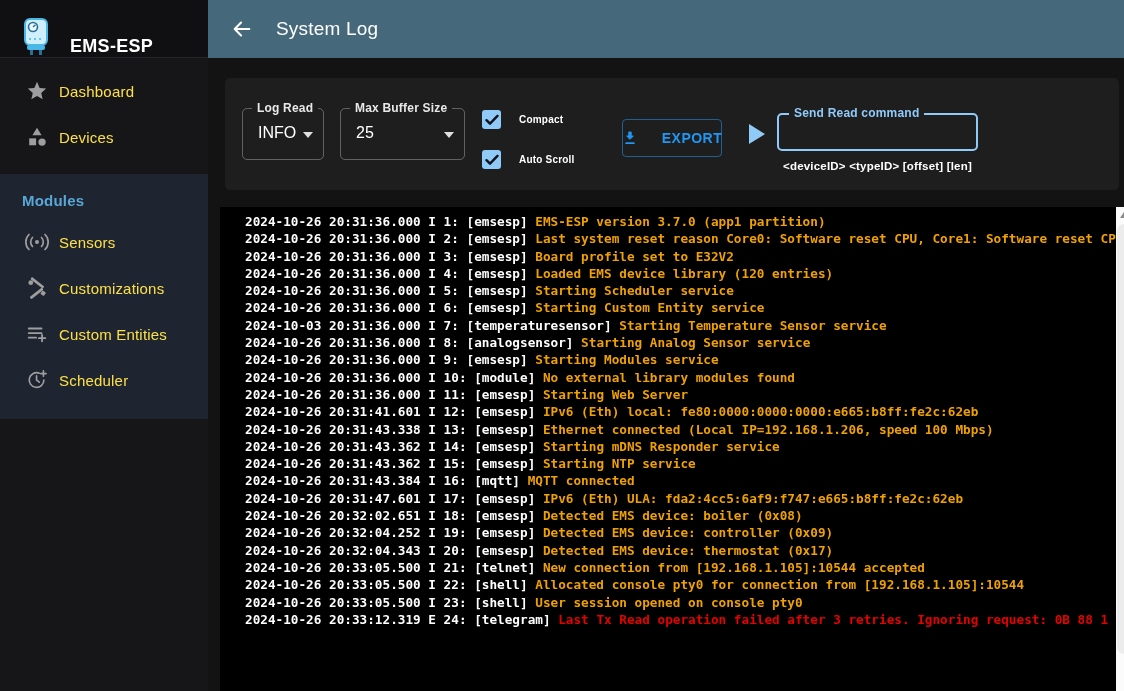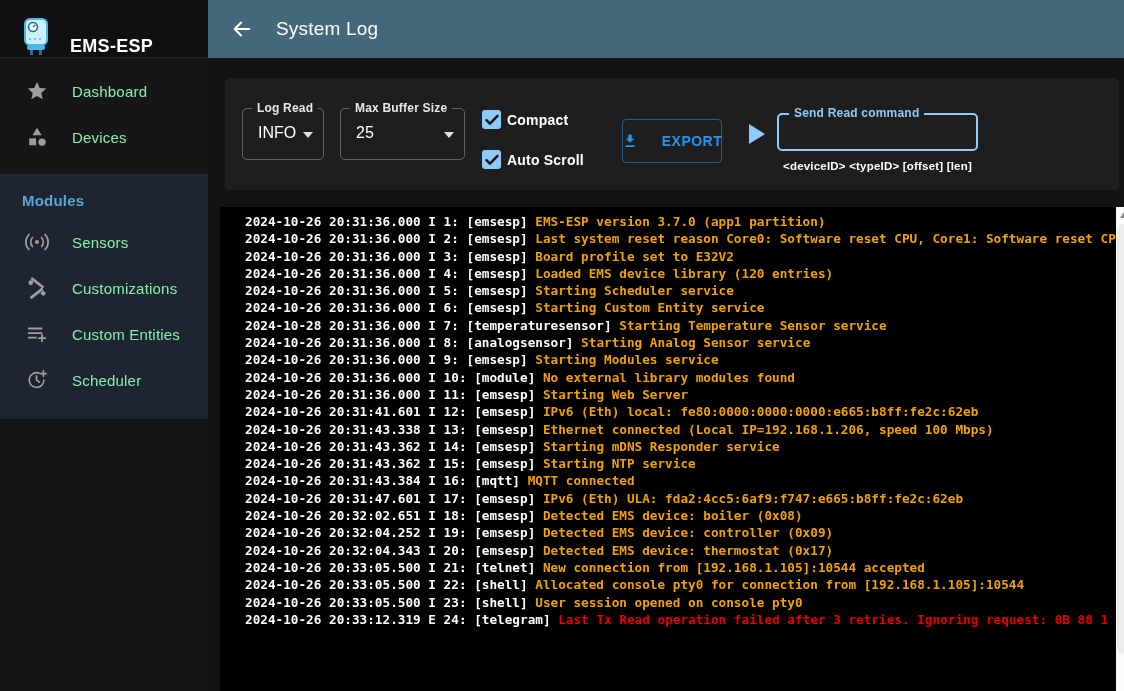--- a/index.html
+++ b/index.html
@@ -17,21 +17,21 @@
   body{position:relative;}
 
   
   .sidebar{position:absolute;left:0;top:0;width:208px;height:691px;background:#161618;z-index:3;}
   .logo-row{height:58px;display:flex;align-items:flex-end;padding-left:18px;background:#101012;
     border-bottom:1px solid #26262a;}
   .logo-row .app-title{color:#fff;font-size:18px;font-weight:bold;margin-left:16px;letter-spacing:.3px;}
   .nav{padding-top:10px;}
   .nav-item{height:46px;display:flex;align-items:center;padding-left:24px;cursor:pointer;}
   .nav-item .ic{width:26px;height:24px;display:flex;align-items:center;justify-content:center;color:#9e9e9e;}
-  .nav-item .lbl{color:#86efac;font-size:15px;font-weight:500;margin-left:22px;letter-spacing:.2px;}
+  .nav-item .lbl{color:#fde047;font-size:15px;font-weight:500;margin-left:9px;letter-spacing:.2px;}
   .modules{margin-top:14px;background:#1e2430;padding:10px 0 16px 0;}
   .modules-header{color:var(--modules-header);font-size:15px;font-weight:bold;
     padding:8px 0 10px 22px;letter-spacing:.2px;}
 
   
   .appbar{position:absolute;left:208px;top:0;width:916px;height:58px;background:var(--header-bg);
     display:flex;align-items:center;z-index:2;text-align:center;}
   .back-btn{width:40px;height:40px;margin-left:14px;display:flex;align-items:center;justify-content:center;
     color:#fff;cursor:pointer;border-radius:50%;}
   .appbar-title{color:#fff;font-size:19px;font-weight:500;margin-left:14px;letter-spacing:.2px;}
@@ -45,23 +45,23 @@
   .sel .sel-value{position:absolute;left:15px;top:15px;color:#ffffff;font-size:16px;font-weight:500;}
   .sel .caret{position:absolute;right:10px;top:23px;width:0;height:0;
     border-left:5px solid transparent;border-right:5px solid transparent;border-top:6px solid #e0e0e0;}
   .sel-loglevel{left:17px;width:82px;}
   .sel-buffer{left:115px;width:125px;}
 
   .chk-row{position:absolute;left:257px;display:flex;align-items:center;cursor:pointer;}
   .chk-row.r1{top:32px;} .chk-row.r2{top:72px;}
   .chk-box{width:19px;height:19px;background:var(--light-blue);border-radius:3px;
     display:flex;align-items:center;justify-content:center;}
-  .chk-lbl{color:#fff;font-size:14px;font-weight:bold;margin-left:6px;letter-spacing:.2px;}
-
-  .export-btn{position:absolute;left:397px;top:41px;width:100px;height:44px;background:transparent;
+  .chk-lbl{color:#fff;font-size:10px;font-weight:bold;margin-left:18px;letter-spacing:.2px;}
+
+  .export-btn{position:absolute;left:397px;top:41px;width:100px;height:38px;background:transparent;
     border:1px solid rgba(33,150,243,.55);border-radius:4px;color:var(--accent-blue);
     display:flex;align-items:center;justify-content:center;gap:24px;cursor:pointer;
     font-size:14px;font-weight:bold;letter-spacing:.5px;font-family:"Liberation Sans",sans-serif;}
 
   .play-ic{position:absolute;left:524px;top:46px;width:0;height:0;cursor:pointer;
     border-top:10px solid transparent;border-bottom:10px solid transparent;border-left:16px solid var(--light-blue);}
 
   .send-read{position:absolute;left:552px;top:35px;width:201px;height:38px;
     border:2px solid var(--light-blue);border-radius:5px;}
   .send-read .sr-label{position:absolute;top:-9px;left:10px;background:#1e1e1e;padding:0 5px;
@@ -255,21 +255,21 @@
   <div class="log-line"><span class="pfx">2024-10-26 20:31:36.000 I 2: [emsesp] </span><span class="msg msg-info">Last system reset reason Core0: Software reset CPU, Core1: Software reset CPU</span></div>
 
   <div class="log-line"><span class="pfx">2024-10-26 20:31:36.000 I 3: [emsesp] </span><span class="msg msg-info">Board profile set to E32V2</span></div>
 
   <div class="log-line"><span class="pfx">2024-10-26 20:31:36.000 I 4: [emsesp] </span><span class="msg msg-info">Loaded EMS device library (120 entries)</span></div>
 
   <div class="log-line"><span class="pfx">2024-10-26 20:31:36.000 I 5: [emsesp] </span><span class="msg msg-info">Starting Scheduler service</span></div>
 
   <div class="log-line"><span class="pfx">2024-10-26 20:31:36.000 I 6: [emsesp] </span><span class="msg msg-info">Starting Custom Entity service</span></div>
 
-  <div class="log-line"><span class="pfx">2024-10-28 20:31:36.000 I 7: [temperaturesensor] </span><span class="msg msg-info">Starting Temperature Sensor service</span></div>
+  <div class="log-line"><span class="pfx">2024-10-03 20:31:36.000 I 7: [temperaturesensor] </span><span class="msg msg-info">Starting Temperature Sensor service</span></div>
 
   <div class="log-line"><span class="pfx">2024-10-26 20:31:36.000 I 8: [analogsensor] </span><span class="msg msg-info">Starting Analog Sensor service</span></div>
 
   <div class="log-line"><span class="pfx">2024-10-26 20:31:36.000 I 9: [emsesp] </span><span class="msg msg-info">Starting Modules service</span></div>
 
   <div class="log-line"><span class="pfx">2024-10-26 20:31:36.000 I 10: [module] </span><span class="msg msg-info">No external library modules found</span></div>
 
   <div class="log-line"><span class="pfx">2024-10-26 20:31:36.000 I 11: [emsesp] </span><span class="msg msg-info">Starting Web Server</span></div>
 
   <div class="log-line"><span class="pfx">2024-10-26 20:31:41.601 I 12: [emsesp] </span><span class="msg msg-info">IPv6 (Eth) local: fe80:0000:0000:0000:e665:b8ff:fe2c:62eb</span></div>

